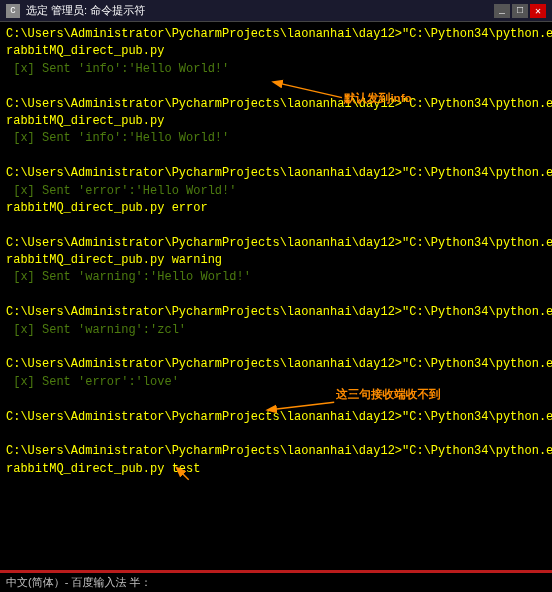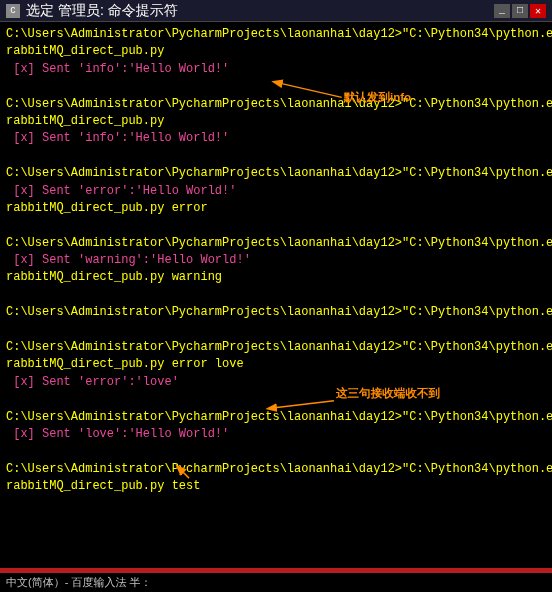--- a/index.html
+++ b/index.html
@@ -37,21 +37,21 @@
       height: 14px;
       background: #888;
       display: flex;
       align-items: center;
       justify-content: center;
       font-size: 9px;
       color: #fff;
     }
     .title-bar-text {
       color: #fff;
-      font-size: 14px;
+      font-size: 11px;
       font-family: 'Microsoft YaHei', sans-serif;
     }
     .title-bar-controls {
       display: flex;
       gap: 2px;
     }
     .ctrl-btn {
       width: 16px;
       height: 14px;
       display: flex;
@@ -65,31 +65,31 @@
     .ctrl-btn.close { background: #c00; }
     .terminal-body {
       flex: 1;
       background: #000;
       color: #c0c0c0;
       padding: 4px 6px;
       overflow: hidden;
       font-size: 12px;
       line-height: 1.45;
     }
-    .line { white-space: pre; color: #ec4899; }
+    .line { white-space: pre; color: #4d7c0f; }
     .line.yellow { color: #ffff00; }
     .terminal-content {
       position: relative;
     }
     .status-bar {
       background: #000;
       color: #c0c0c0;
       font-size: 11px;
       padding: 2px 6px;
-      border-top: 5px solid #b91c1c;
+      border-top: 3px solid #b91c1c;
       flex-shrink: 0;
       font-family: 'Microsoft YaHei', sans-serif;
     }
     svg.arrows {
       position: absolute;
       top: 0;
       left: 0;
       width: 100%;
       height: 100%;
       pointer-events: none;
@@ -123,34 +123,33 @@
       <div class="line yellow">rabbitMQ_direct_pub.py</div>
       <div class="line"> [x] Sent 'info':'Hello World!'</div>
       <div class="line">&nbsp;</div>
 
       <div class="line yellow">C:\Users\Administrator\PycharmProjects\laonanhai\day12&gt;"C:\Python34\python.exe"</div>
       <div class="line"> [x] Sent 'error':'Hello World!'</div>
       <div class="line yellow">rabbitMQ_direct_pub.py error</div>
       <div class="line">&nbsp;</div>
 
       <div class="line yellow">C:\Users\Administrator\PycharmProjects\laonanhai\day12&gt;"C:\Python34\python.exe"</div>
+      <div class="line yellow">rabbitMQ_direct_pub.py warning</div>
       <div class="line"> [x] Sent 'warning':'Hello World!'</div>
-      <div class="line yellow">rabbitMQ_direct_pub.py warning</div>
       <div class="line">&nbsp;</div>
 
       <div class="line yellow">C:\Users\Administrator\PycharmProjects\laonanhai\day12&gt;"C:\Python34\python.exe"</div>
+      <div class="line"> [x] Sent 'warning':'zcl'</div>
       <div class="line">&nbsp;</div>
 
       <div class="line yellow">C:\Users\Administrator\PycharmProjects\laonanhai\day12&gt;"C:\Python34\python.exe"</div>
-      <div class="line yellow">rabbitMQ_direct_pub.py error love</div>
       <div class="line"> [x] Sent 'error':'love'</div>
       <div class="line">&nbsp;</div>
 
       <div class="line yellow">C:\Users\Administrator\PycharmProjects\laonanhai\day12&gt;"C:\Python34\python.exe"</div>
-      <div class="line"> [x] Sent 'love':'Hello World!'</div>
       <div class="line">&nbsp;</div>
 
       <div class="line yellow">C:\Users\Administrator\PycharmProjects\laonanhai\day12&gt;"C:\Python34\python.exe"</div>
       <div class="line yellow">rabbitMQ_direct_pub.py test</div>
       <div class="line">&nbsp;</div>
 
     </div>
 
     <svg class="arrows" viewBox="0 0 540 565" xmlns="http://www.w3.org/2000/svg">
 

